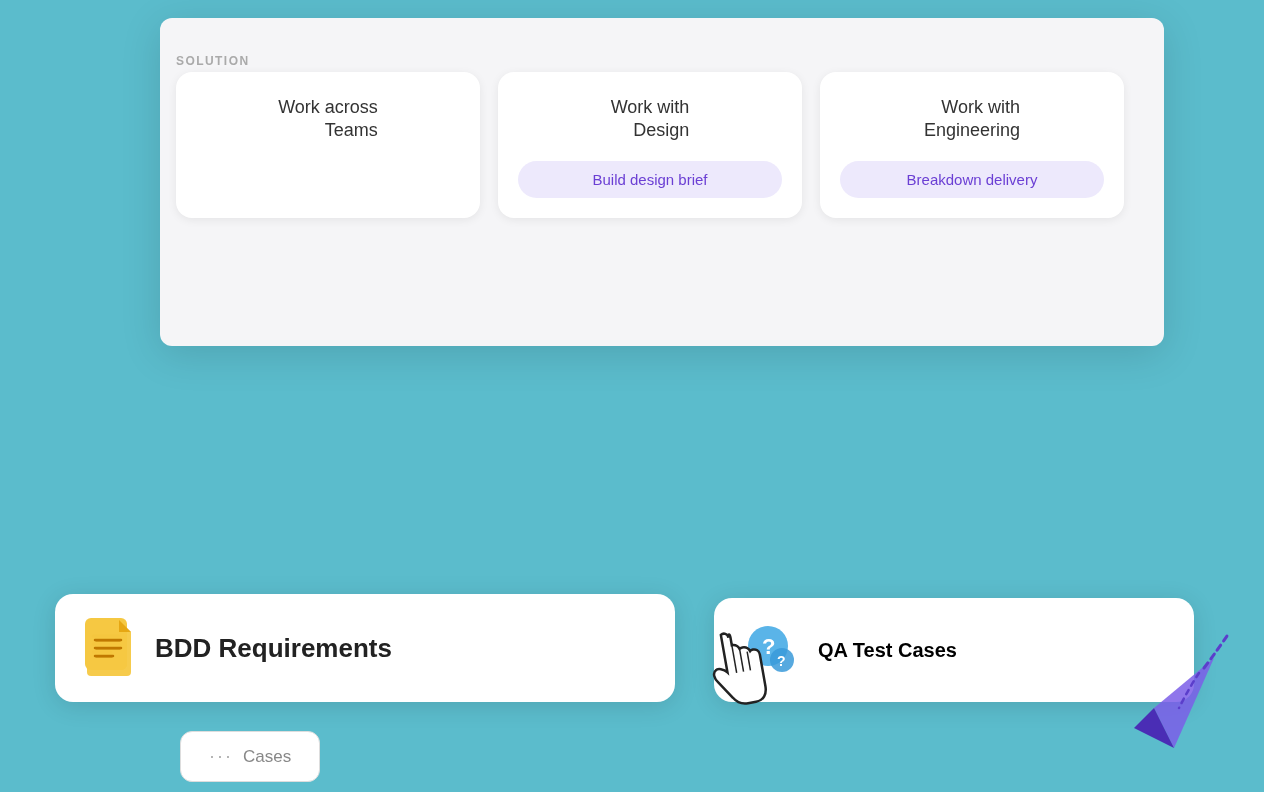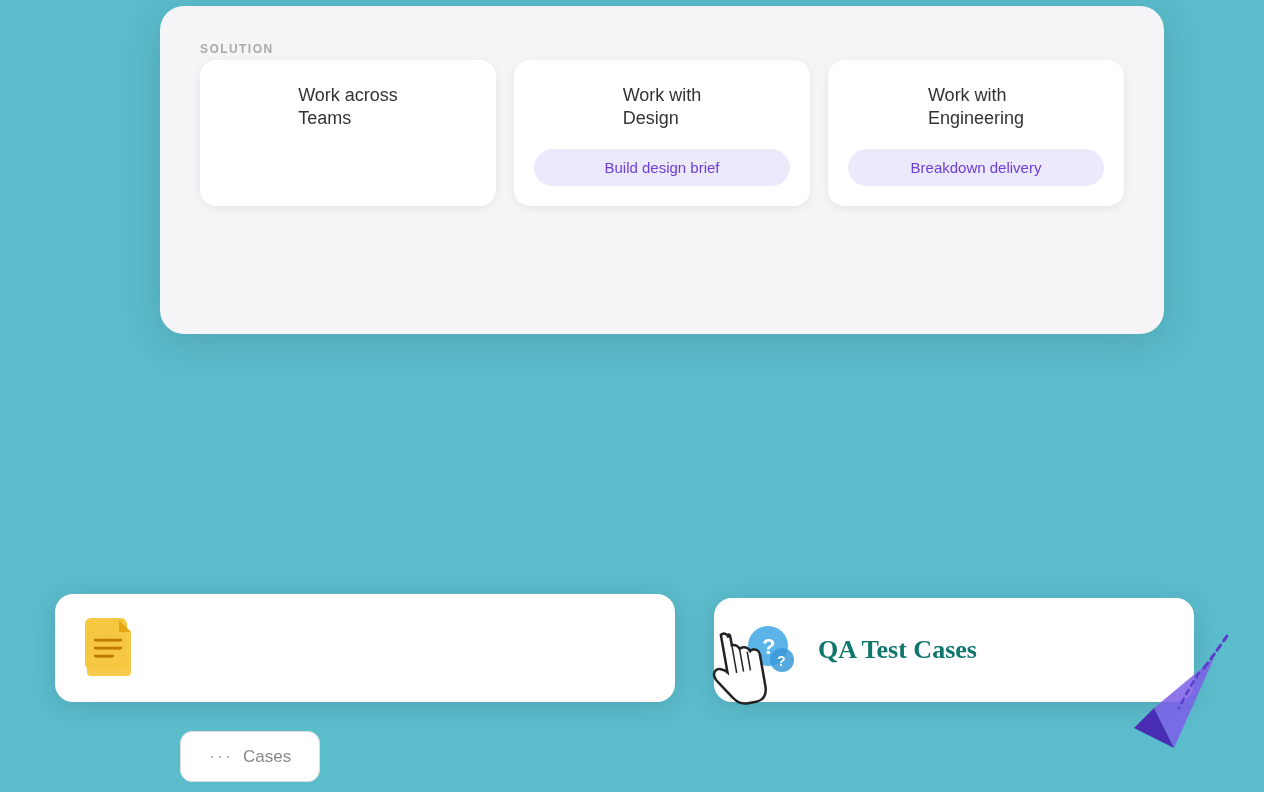--- a/index.html
+++ b/index.html
@@ -8,26 +8,26 @@
       width: 1264px;
       height: 792px;
       overflow: hidden;
       background: #5bbccc;
       font-family: -apple-system, BlinkMacSystemFont, 'Segoe UI', sans-serif;
       position: relative;
     }
 
     .main-card {
       position: absolute;
-      top: 6px;
+      top: 18px;
       left: 160px;
       right: 100px;
       background: #f5f5f7;
-      border-radius: 24px;
-      padding: 36px 40px 100px 40px;
+      border-radius: 12px;
+      padding: 36px 40px 100px 16px;
       box-shadow: 0 8px 40px rgba(0,0,0,0.13);
     }
 
     .solution-label {
       font-size: 12px;
       font-weight: 600;
       letter-spacing: 0.12em;
       color: #aaa;
       text-transform: uppercase;
       margin-bottom: 4px;
@@ -55,21 +55,21 @@
       flex-direction: column;
       align-items: center;
       gap: 18px;
       box-shadow: 0 2px 10px rgba(0,0,0,0.07);
     }
 
     .action-card-title {
       font-size: 18px;
       font-weight: 500;
       color: #333;
-      text-align: left;
+      text-align: right;
       line-height: 1.3;
     }
 
     .pill-button {
       background: #ede9fc;
       color: #6b3fd4;
       border: none;
       border-radius: 30px;
       padding: 10px 28px;
       font-size: 15px;
@@ -123,24 +123,23 @@
       z-index: 10;
     }
 
     .qa-icon {
       width: 56px;
       height: 56px;
       flex-shrink: 0;
     }
 
     .qa-title {
-      font-size: 26px;
+      font-size: 20px;
       font-weight: 700;
-      color: #0f766e;
-      font-family: Liberation Serif, serif;
+      color: #000000;
     }
 
     
     .buttons-row {
       position: absolute;
       bottom: 10px;
       left: 180px;
       display: flex;
       gap: 14px;
       z-index: 20;
@@ -244,20 +243,21 @@
     <rect x="4" y="2" width="40" height="50" rx="6" fill="#f5c842"></rect>
     <path d="M10 18 H36 M10 26 H36 M10 34 H28" stroke="#e09800" stroke-width="3" stroke-linecap="round"></path>
     <path d="M4 2 L4 54 Q4 58 8 58 L44 58 Q48 58 48 54 L48 14 L36 2 Z" fill="#f5c842" opacity="0.95"></path>
     <path d="M36 2 L36 14 L48 14 Z" fill="#e09800" opacity="0.7"></path>
     <path d="M12 22 H38 M12 30 H38 M12 38 H30" stroke="#c07800" stroke-width="2.5" stroke-linecap="round"></path>
 
     <rect x="12" y="21" width="26" height="2.5" rx="1.2" fill="#c07800"></rect>
     <rect x="12" y="29" width="26" height="2.5" rx="1.2" fill="#c07800"></rect>
     <rect x="12" y="37" width="18" height="2.5" rx="1.2" fill="#c07800"></rect>
   </svg>
+  <div class="bdd-title">BDD Requirements</div>
 </div>
 
 <div class="qa-card">
 
   <svg class="qa-icon" viewBox="0 0 56 56" fill="none" xmlns="http://www.w3.org/2000/svg">
     <circle cx="26" cy="24" r="20" fill="#5ab4e8"></circle>
     <text x="20" y="32" font-size="22" font-weight="900" fill="white" font-family="Arial">?</text>
     <circle cx="40" cy="38" r="12" fill="#3a9ad9" opacity="0.85"></circle>
     <text x="35" y="44" font-size="14" font-weight="900" fill="white" font-family="Arial">?</text>
   </svg>

